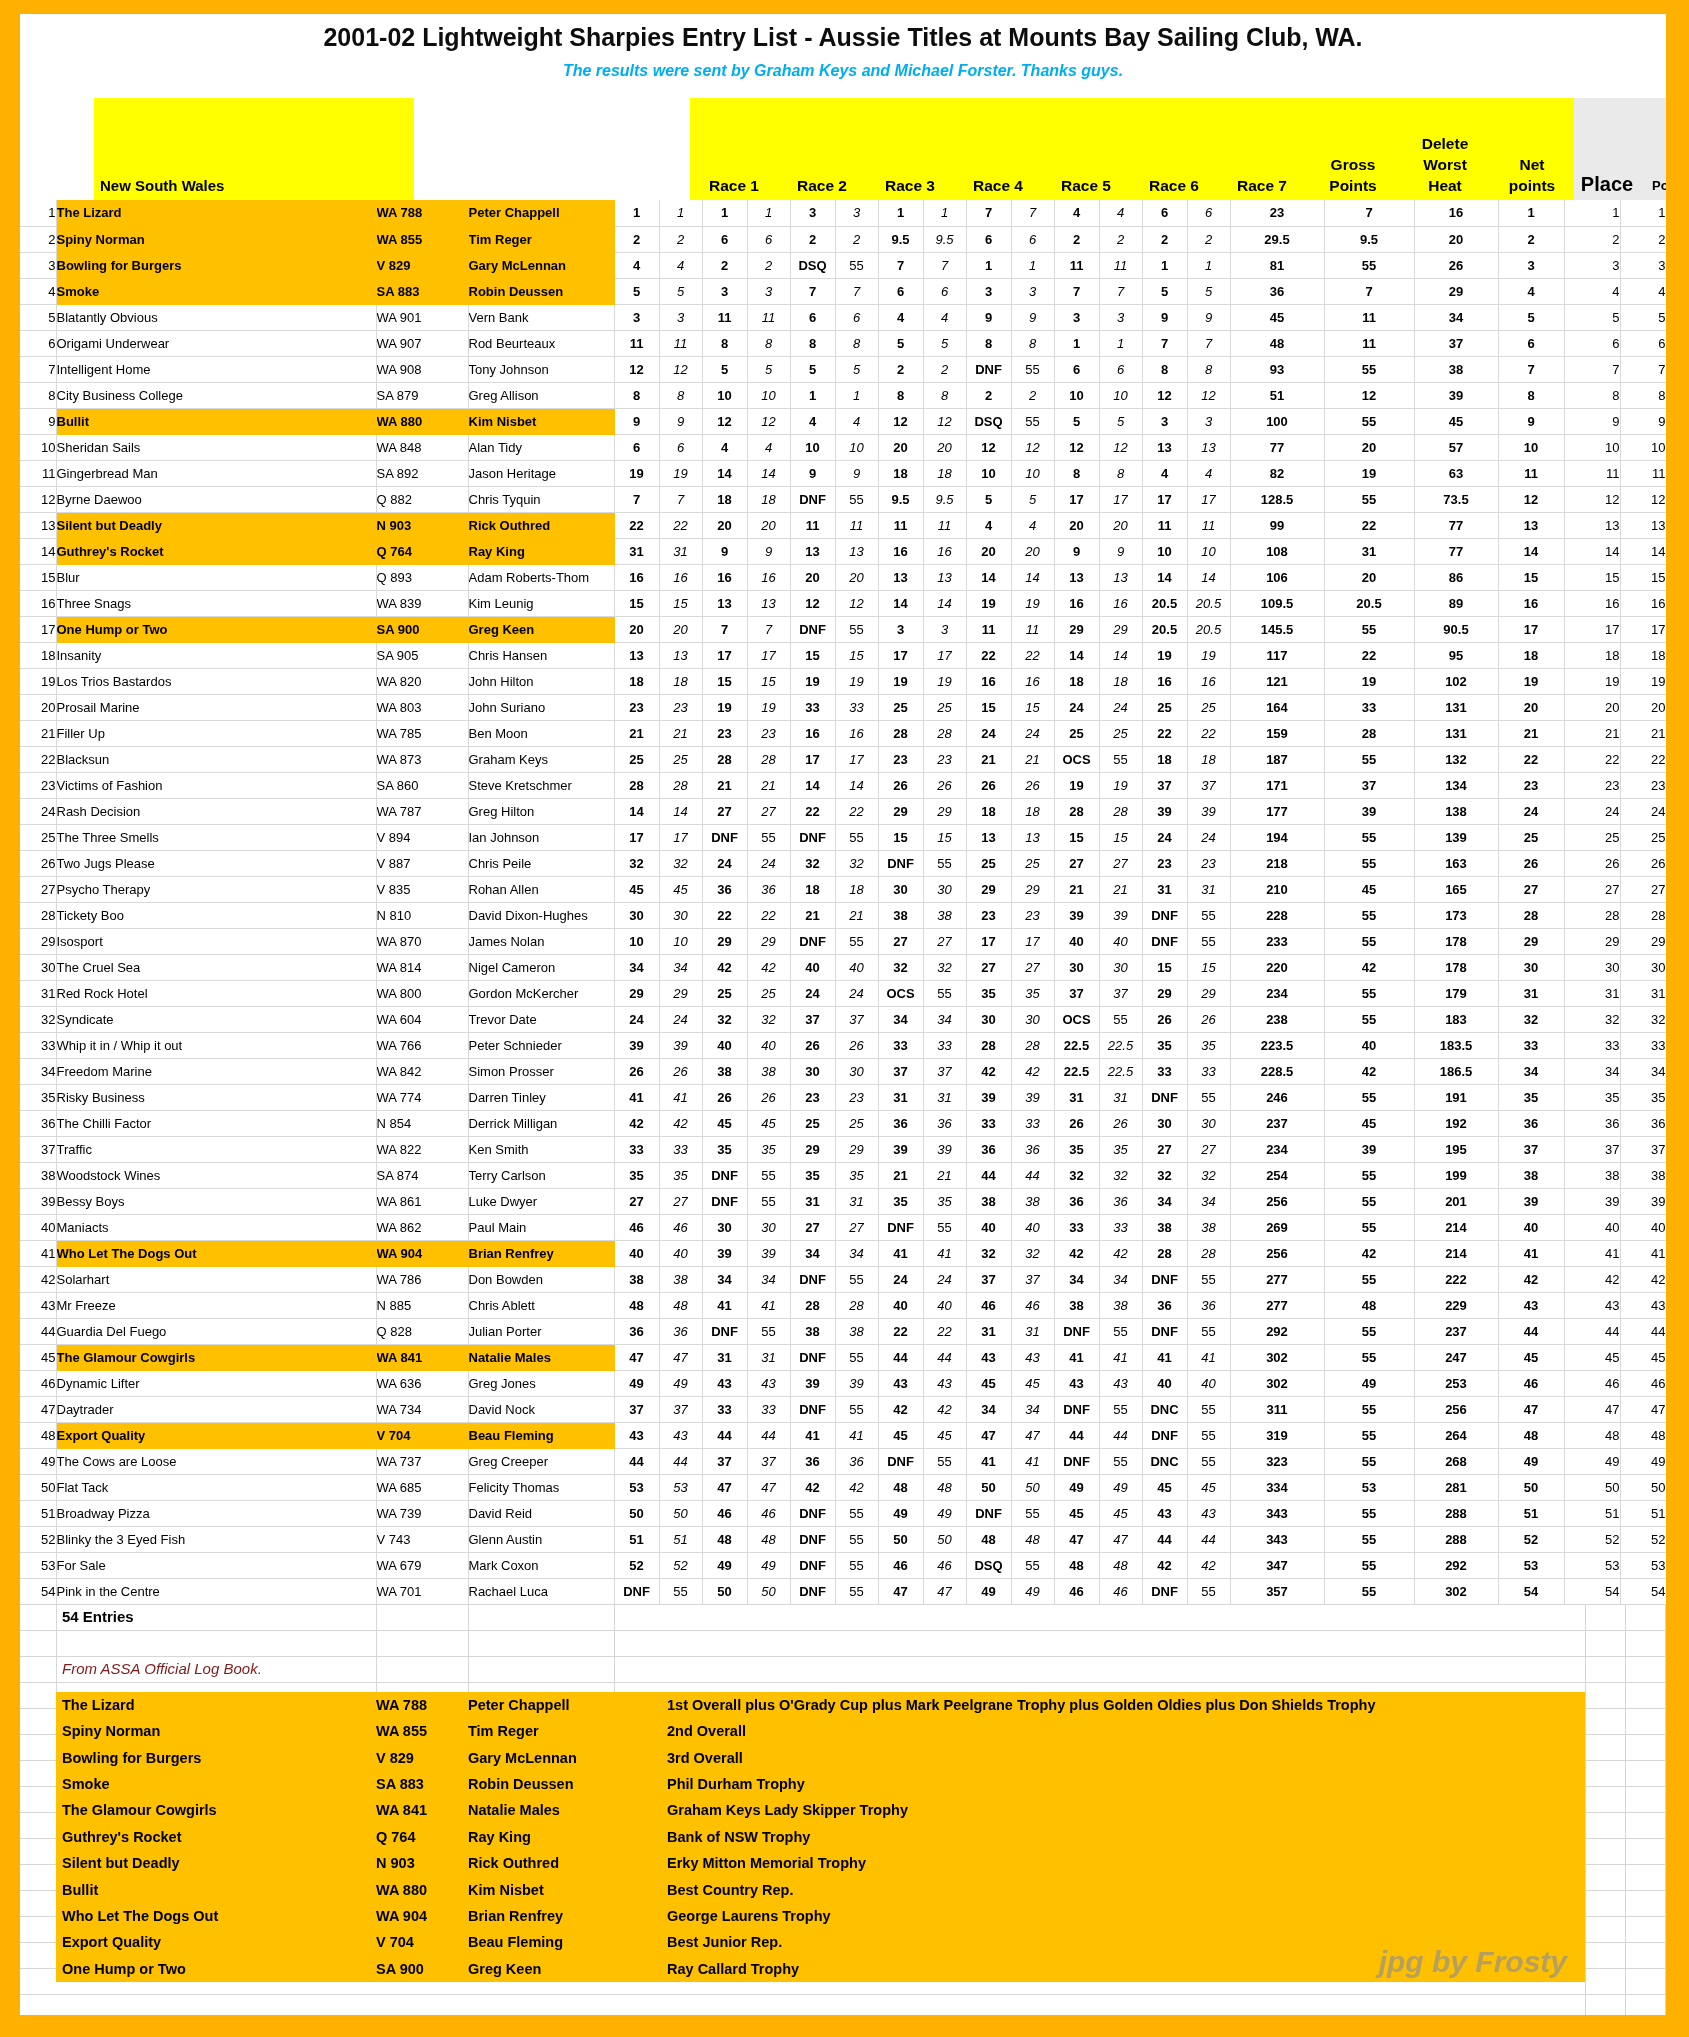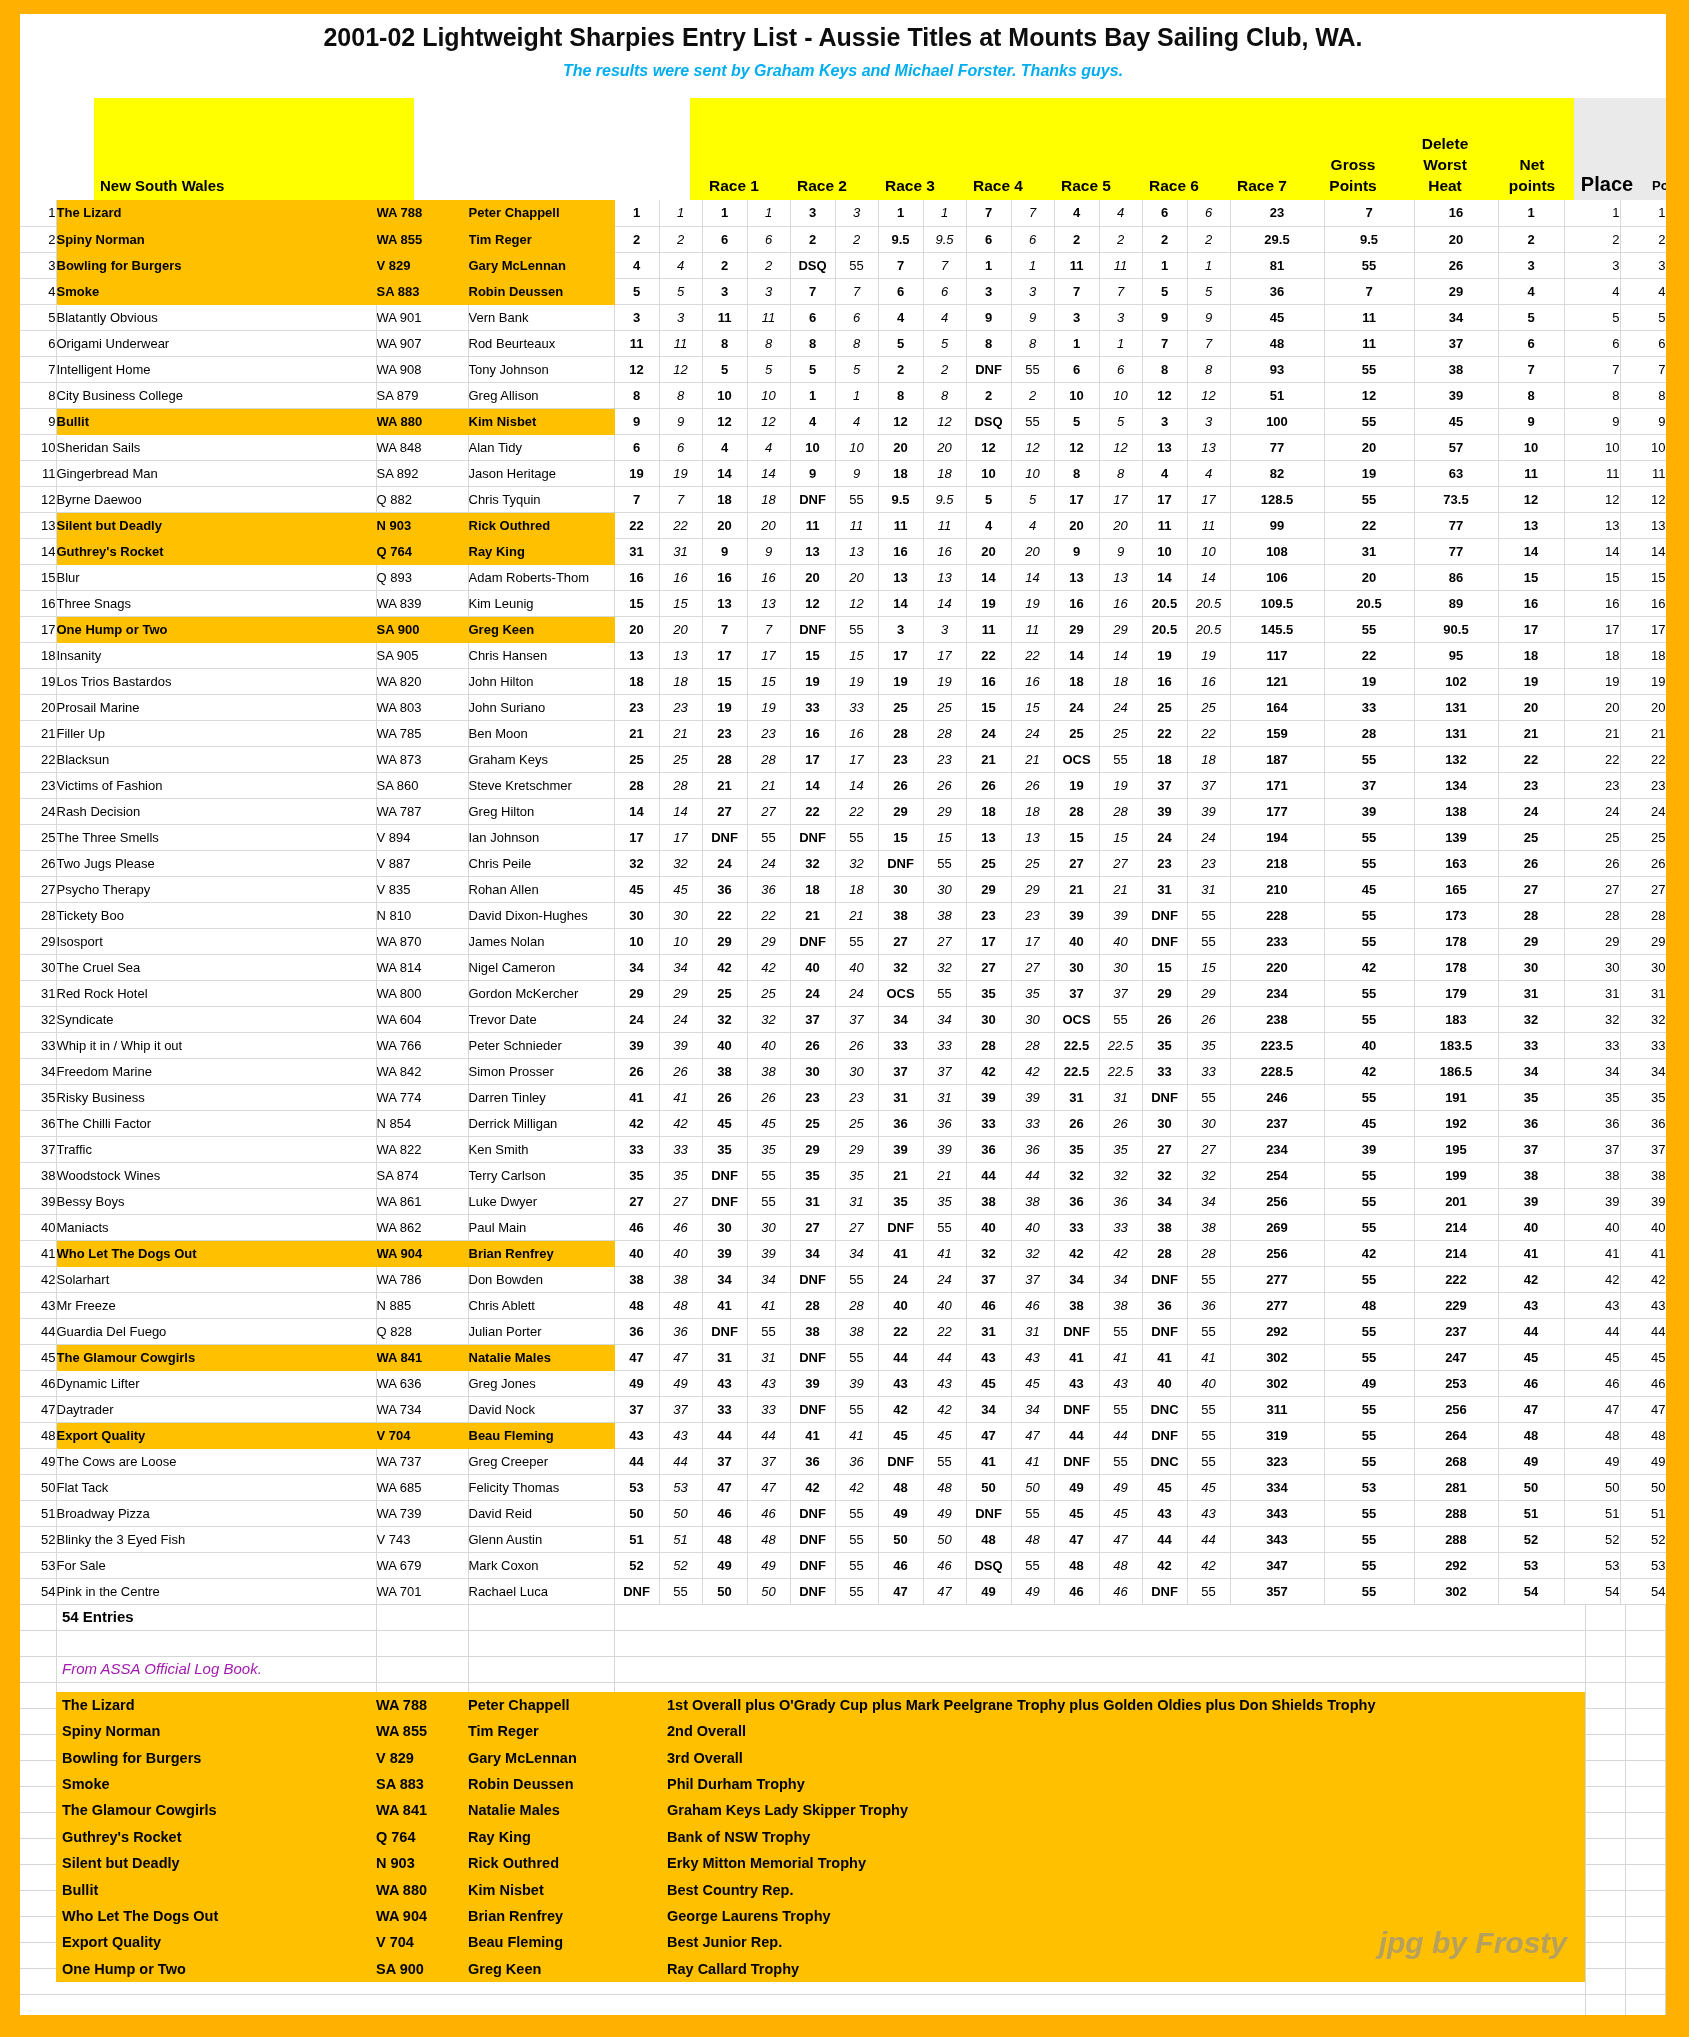--- a/index.html
+++ b/index.html
@@ -48,29 +48,29 @@
   .grid-h { position:absolute; top:1590px; left:0; width:1646px; height:411px;
             background-image:linear-gradient(to bottom, #D7D7D7 1px, transparent 1px);
             background-size:100% 26px; }
   .grid-v { position:absolute; top:1590px; left:1565px; width:81px; height:411px;
             background-image:linear-gradient(to bottom, #D7D7D7 1px, transparent 1px),
                              linear-gradient(to right, #D7D7D7 1px, transparent 1px);
             background-size:40px 26px; }
   .vline { position:absolute; top:1590px; width:1px; height:88px; background:#D7D7D7; }
 
   .source-label { position:absolute; top:1642px; left:36px; width:560px; height:26px; line-height:26px;
-                  padding-left:6px; font-style:italic; font-size:15px; color:#a21caf; }
+                  padding-left:6px; font-style:italic; font-size:15px; color:#7f1d1d; }
 
   .gold-block { position:absolute; top:1678px; left:36px; width:1529px; height:290px; background:#FFC000; }
   .award-row { display:flex; height:26.36px; line-height:26.36px; font-weight:700; font-size:14.5px; color:#000; }
   .aw-boat { width:320px; padding-left:6px; white-space:nowrap; overflow:hidden; }
   .aw-sail { width:92px; }
   .aw-skip { width:146px; white-space:nowrap; overflow:hidden; }
   .aw-text { flex:1; padding-left:53px; white-space:nowrap; overflow:hidden; }
-  .watermark { position:absolute; right:18px; bottom:22px; font-size:30px; font-weight:700; font-style:italic;
+  .watermark { position:absolute; right:18px; bottom:3px; font-size:30px; font-weight:700; font-style:italic;
                color:#8F8F8F; opacity:.65; }
 </style>
 </head>
 <body>
 
 <div class="sheet">
 
   <div class="title-row">2001-02 Lightweight Sharpies Entry List - Aussie Titles at Mounts Bay Sailing Club, WA.</div>
   <div class="subtitle-row">The results were sent by Graham Keys and Michael Forster.  Thanks guys.</div>
 

